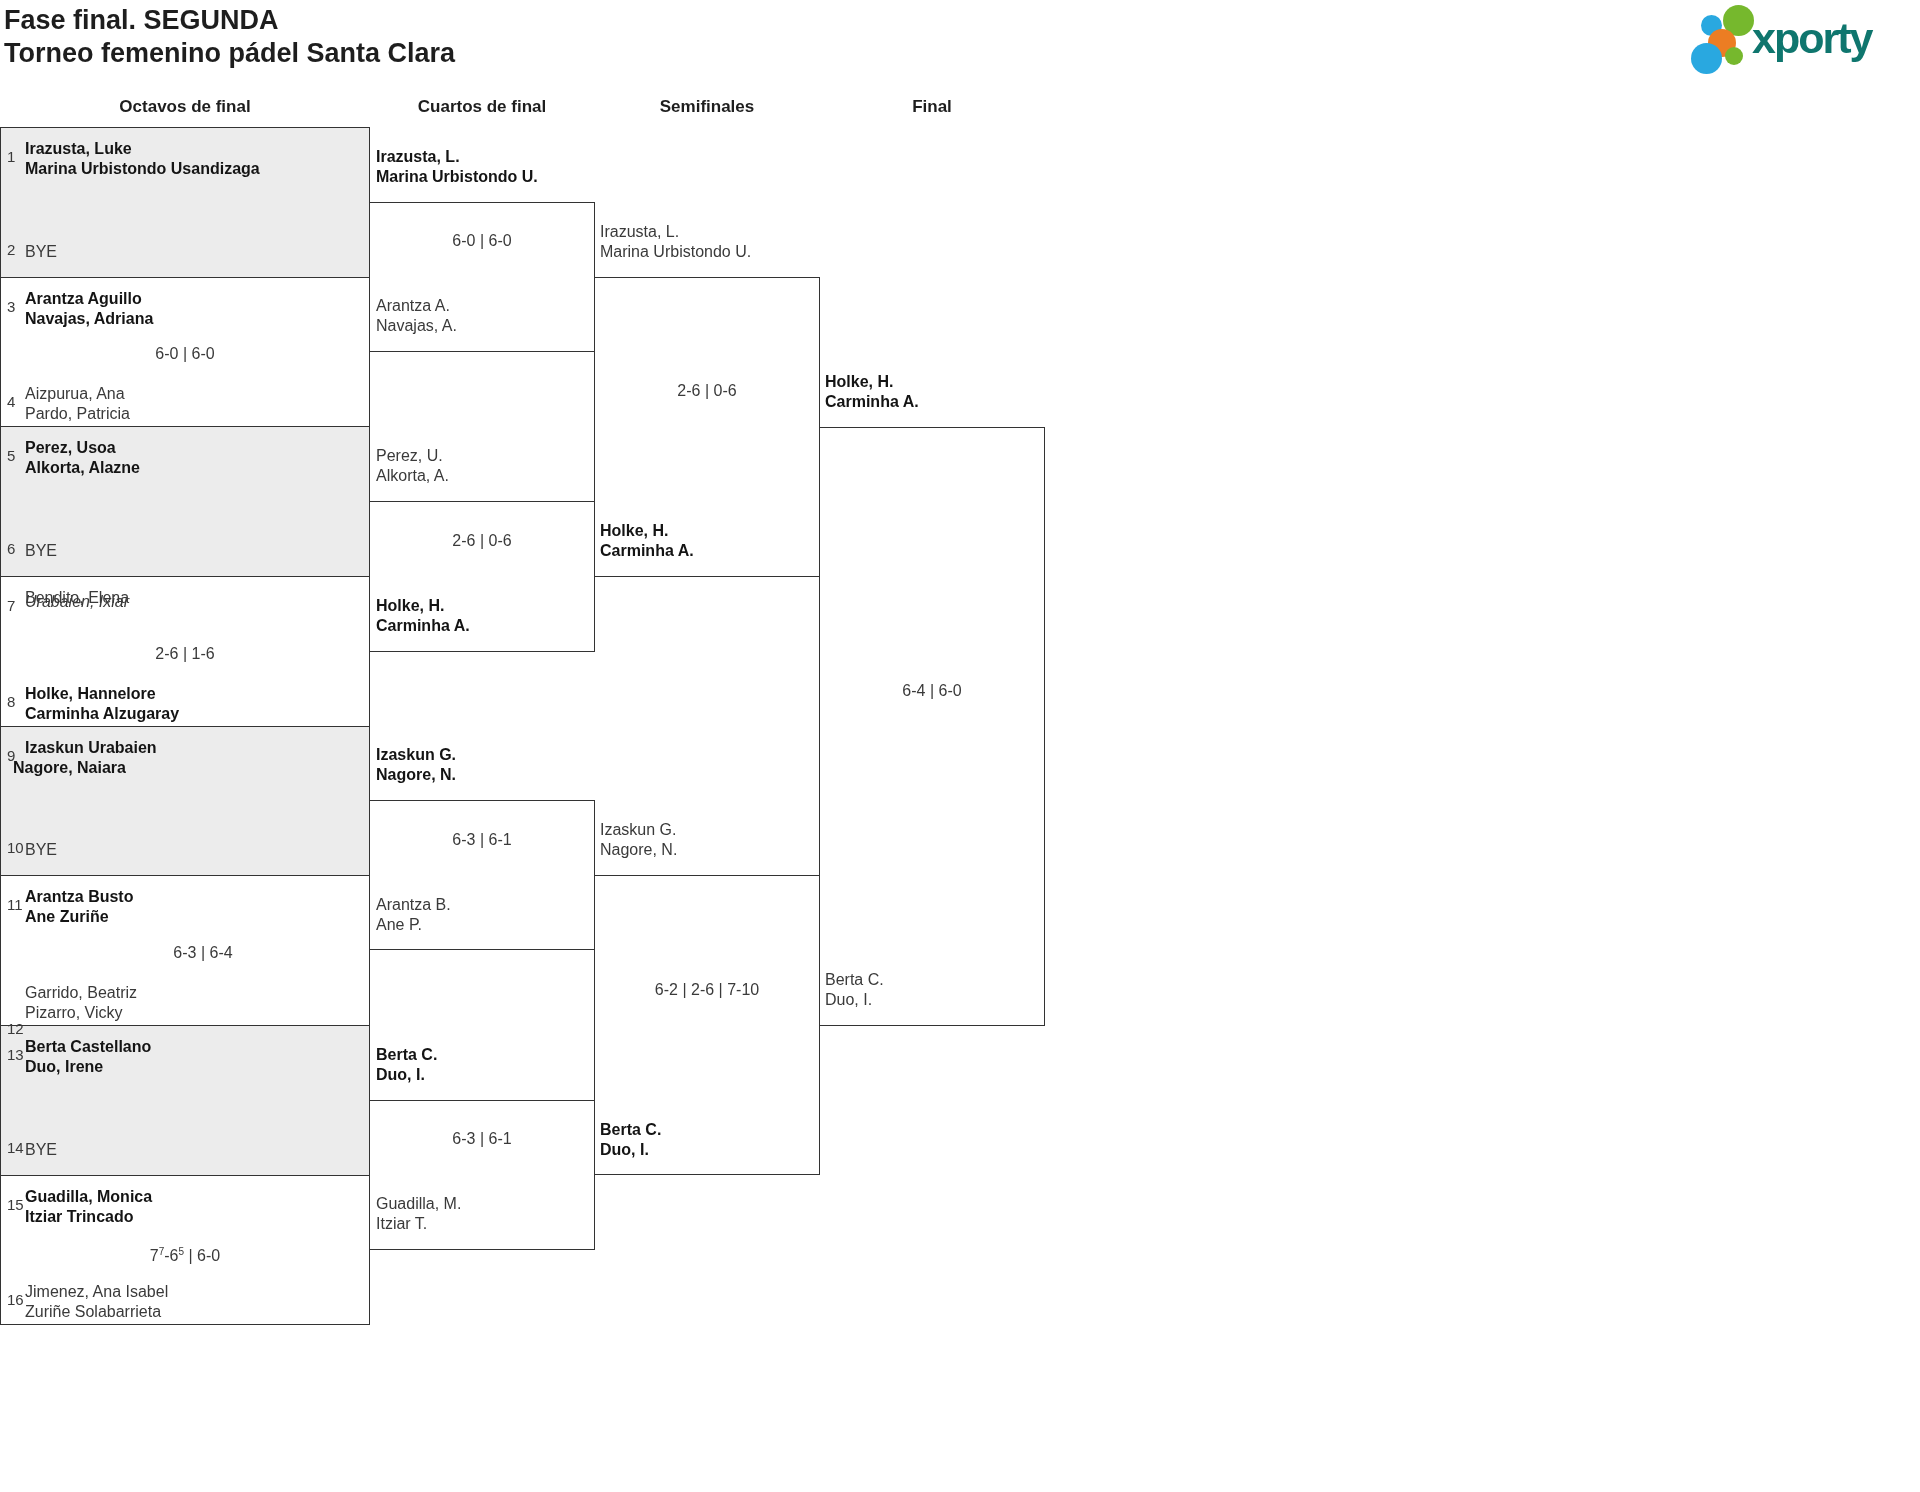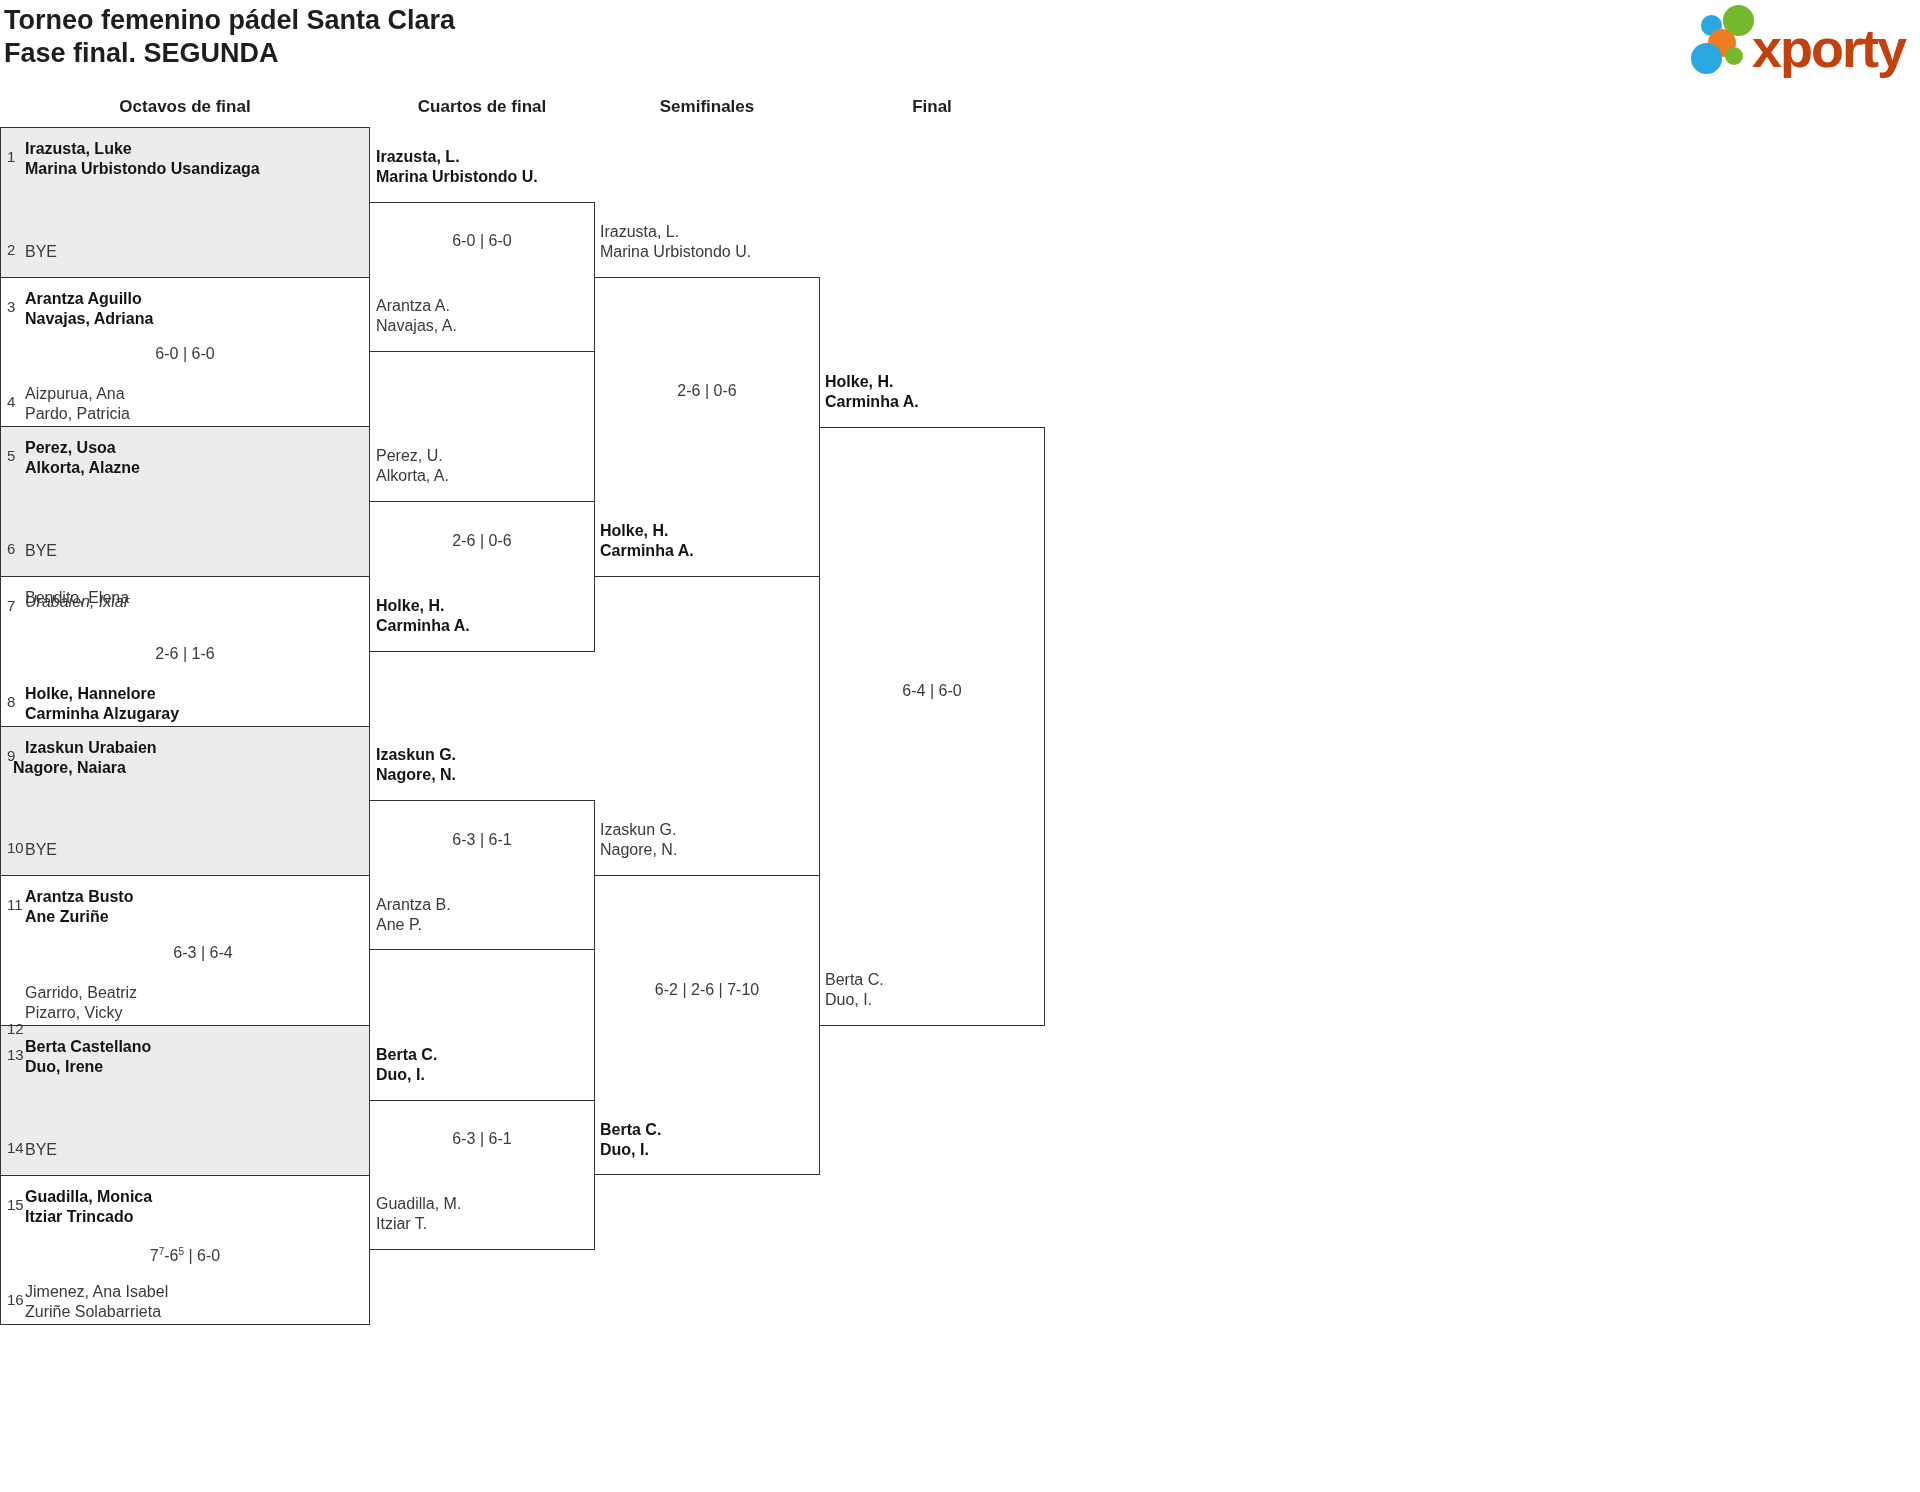--- a/index.html
+++ b/index.html
@@ -29,31 +29,31 @@
   .ts{font-size:10px;vertical-align:6px;}
 
   
   .logo{position:absolute;left:1690px;top:4px;width:225px;height:70px;}
   .dot{position:absolute;border-radius:50%;}
   .dot.d-green-big{left:33px;top:1px;width:31px;height:31px;background:#76b82d;}
   .dot.d-blue-small{left:11px;top:11px;width:21px;height:21px;background:#29a8e0;}
   .dot.d-orange{left:18px;top:25px;width:28px;height:28px;background:#ec7d23;}
   .dot.d-blue-big{left:1px;top:39px;width:31px;height:31px;background:#29a8e0;}
   .dot.d-green-small{left:35px;top:43px;width:18px;height:18px;background:#76b82d;}
-  .wordmark{position:absolute;left:62px;top:9px;font-size:54px;line-height:50px;
-            font-weight:700;letter-spacing:-2px;color:#c2410c;margin-top:10px;}
+  .wordmark{position:absolute;left:62px;top:9px;font-size:43px;line-height:50px;
+            font-weight:700;letter-spacing:-2px;color:#0f766e;}
 </style>
 </head>
 <body>
 
 <div id="stage">
 
   <div class="title">
+    <div>Fase final. SEGUNDA</div>
     <div>Torneo femenino pádel Santa Clara</div>
-    <div>Fase final. SEGUNDA</div>
   </div>
 
   <div class="logo">
     <span class="dot d-blue-small"></span>
     <span class="dot d-green-big"></span>
     <span class="dot d-orange"></span>
     <span class="dot d-blue-big"></span>
     <span class="dot d-green-small"></span>
     <span class="wordmark">xporty</span>
   </div>

